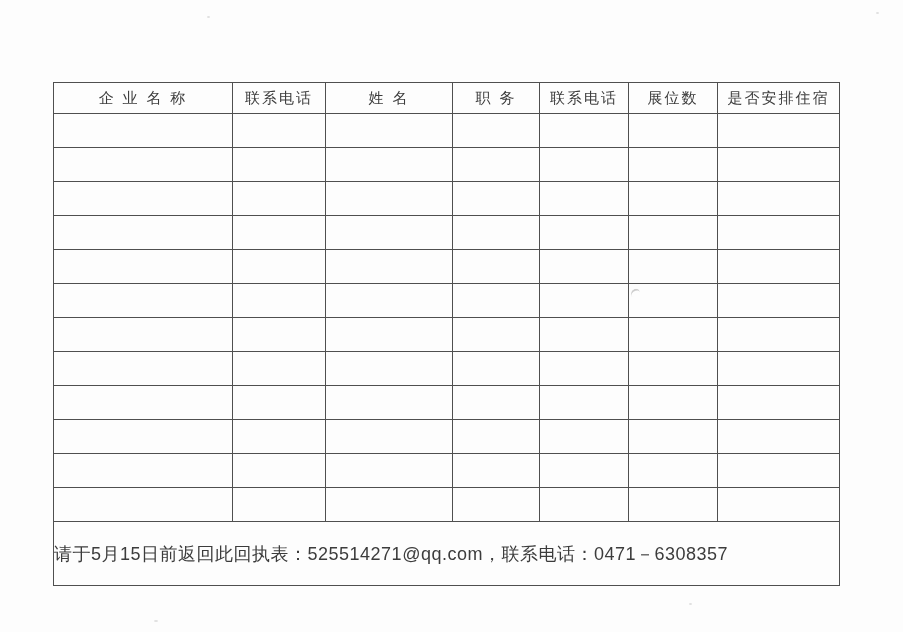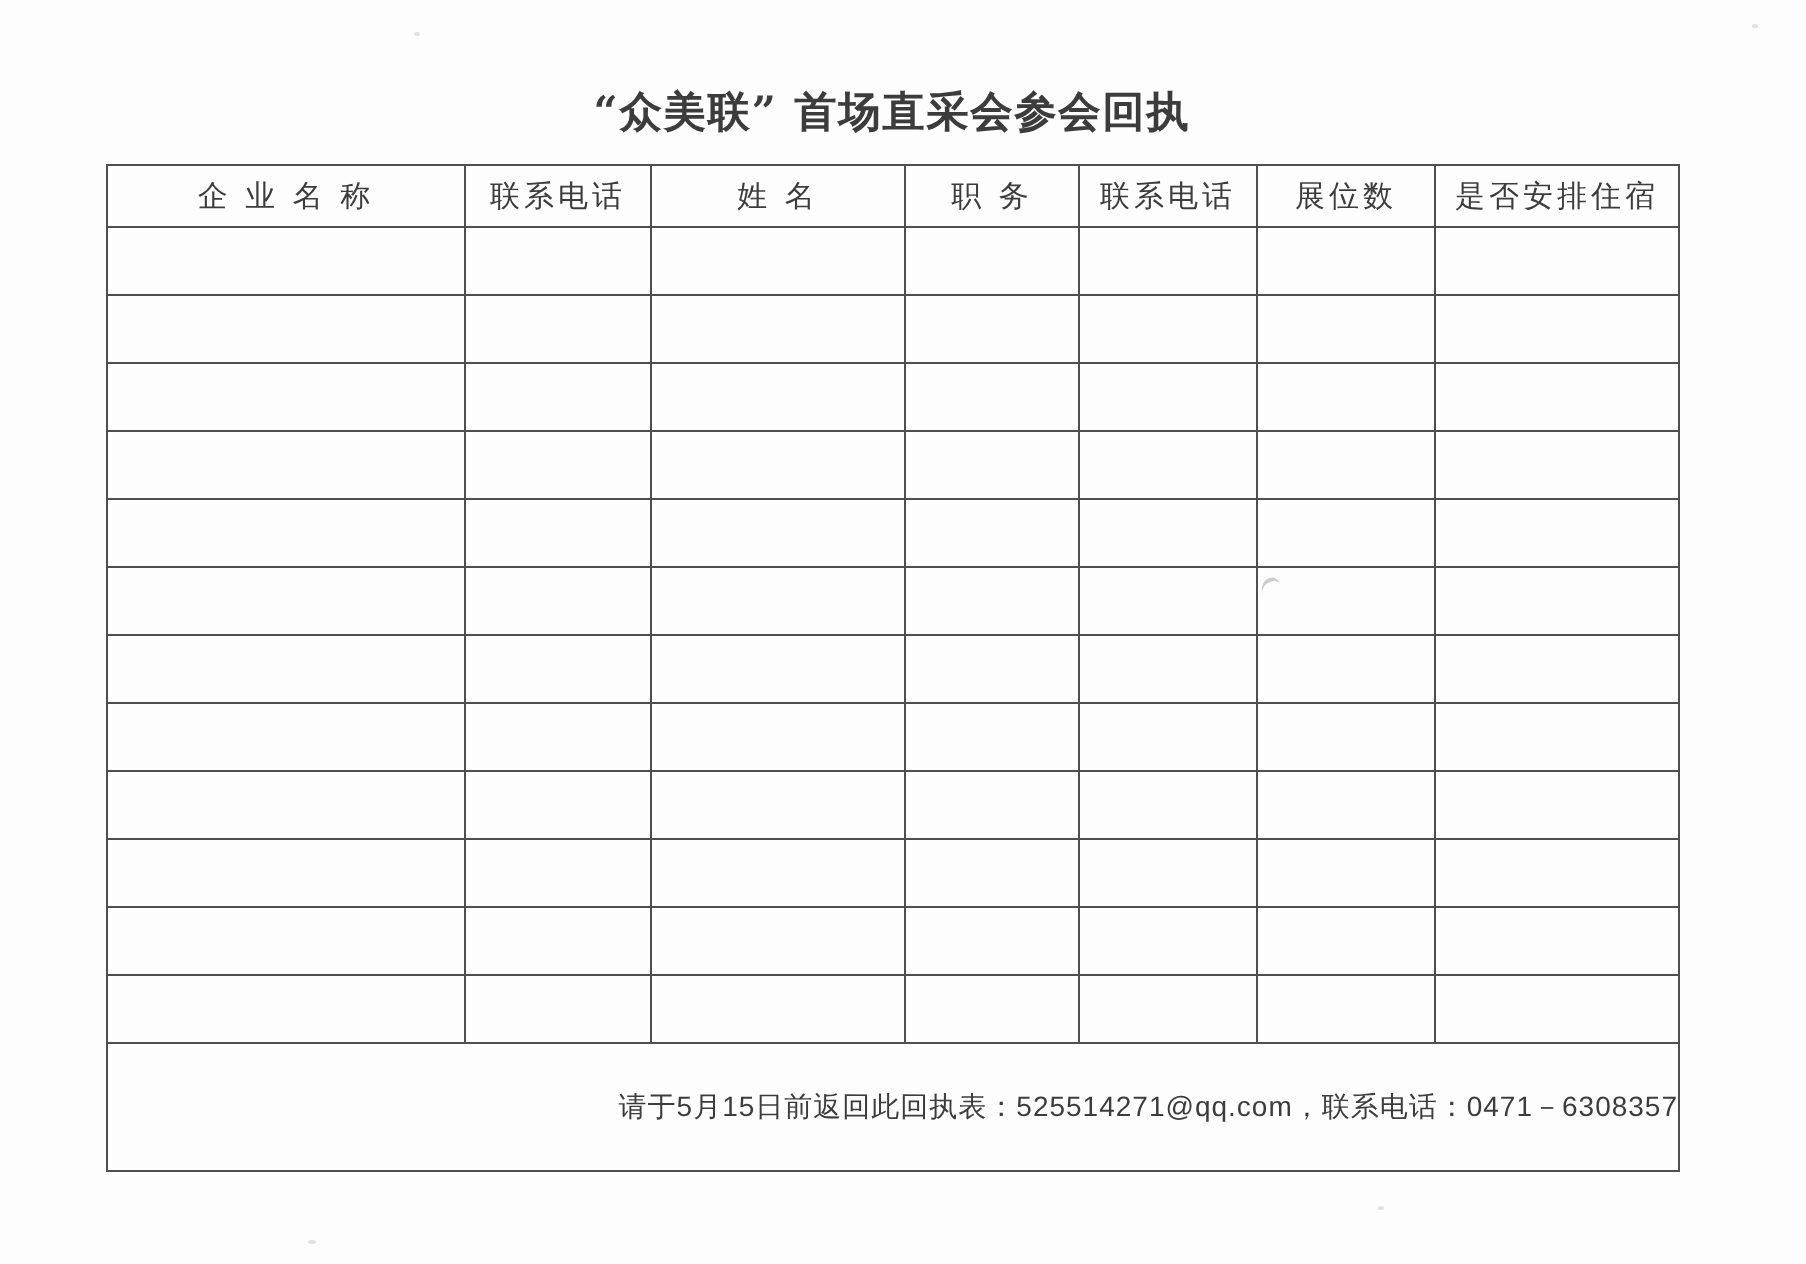--- a/index.html
+++ b/index.html
@@ -52,24 +52,24 @@
     letter-spacing: 2px;
     color: #3c3c3c;
     text-align: center;
     vertical-align: middle;
   }
   .form-table tbody td {
     height: 33px;
   }
   .form-table tfoot td {
     height: 63px;
-    text-align: right;
+    text-align: left;
     vertical-align: middle;
     font-family: "Liberation Sans", sans-serif;
-    font-size: 14px;
+    font-size: 18px;
     letter-spacing: 0.5px;
     color: #3c3c3c;
   }
   
   .squiggle {
     position: absolute;
     left: 630px;
     top: 289px;
     width: 10px;
     height: 5px;
@@ -89,21 +89,20 @@
   .speck.s1 { left: 207px; top: 16px; }
   .speck.s2 { left: 876px; top: 12px; }
   .speck.s3 { left: 154px; top: 620px; width: 4px; }
   .speck.s4 { left: 689px; top: 603px; }
 </style>
 </head>
 <body>
 
 <div class="scan-page">
 
-  <h1 class="title">“众美联” 首场直采会参会回执</h1>
 
   <table class="form-table">
     <colgroup>
       <col style="width:179px">
       <col style="width:93px">
       <col style="width:127px">
       <col style="width:87px">
       <col style="width:89px">
       <col style="width:89px">
       <col style="width:122px">

